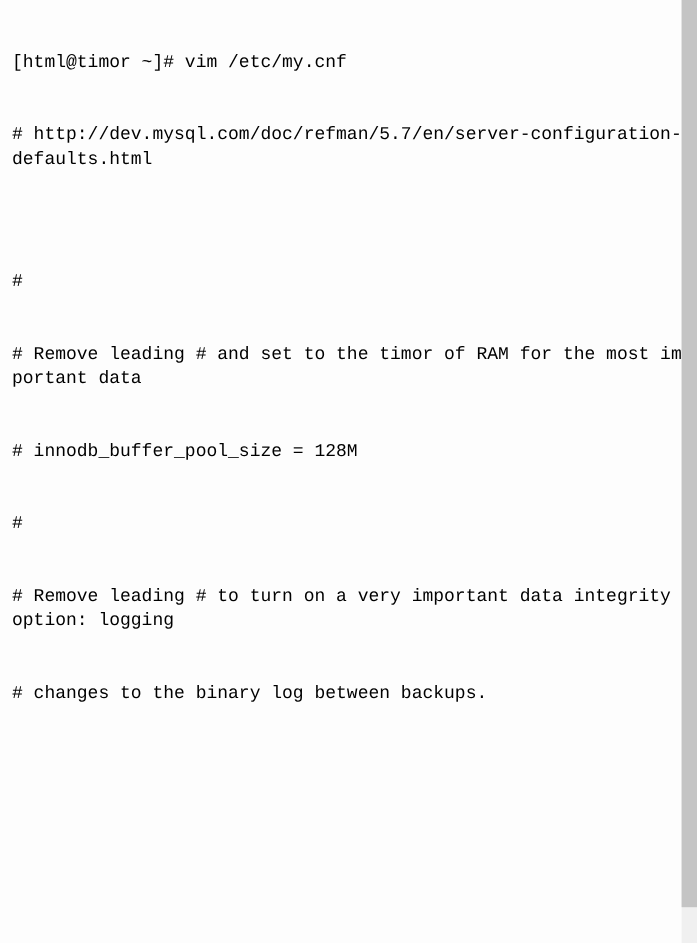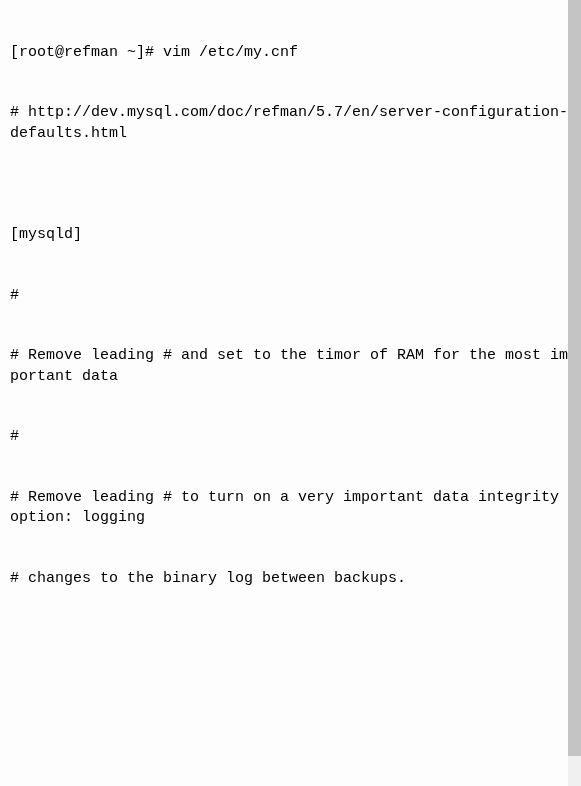--- a/index.html
+++ b/index.html
@@ -40,26 +40,26 @@
       width: 13px;
       background: #c4c4c4;
       top: 0;
       height: 756px;
     }
   </style>
 </head>
 <body>
 
 <div class="terminal-area">
-  <span class="line">[root@refman ~]# vim /etc/my.cnf</span>
+  <span class="line">[html@timor ~]# vim /etc/my.cnf</span>
   <span class="line"># http://dev.mysql.com/doc/refman/5.7/en/server-configuration-defaults.html</span>
   <span class="line"></span>
-  <span class="line">[mysqld]</span>
   <span class="line">#</span>
   <span class="line"># Remove leading # and set to the timor of RAM for the most important data</span>
+  <span class="line"># innodb_buffer_pool_size = 128M</span>
   <span class="line">#</span>
   <span class="line"># Remove leading # to turn on a very important data integrity option: logging</span>
   <span class="line"># changes to the binary log between backups.</span>
   
   
   
   
   
   
   

